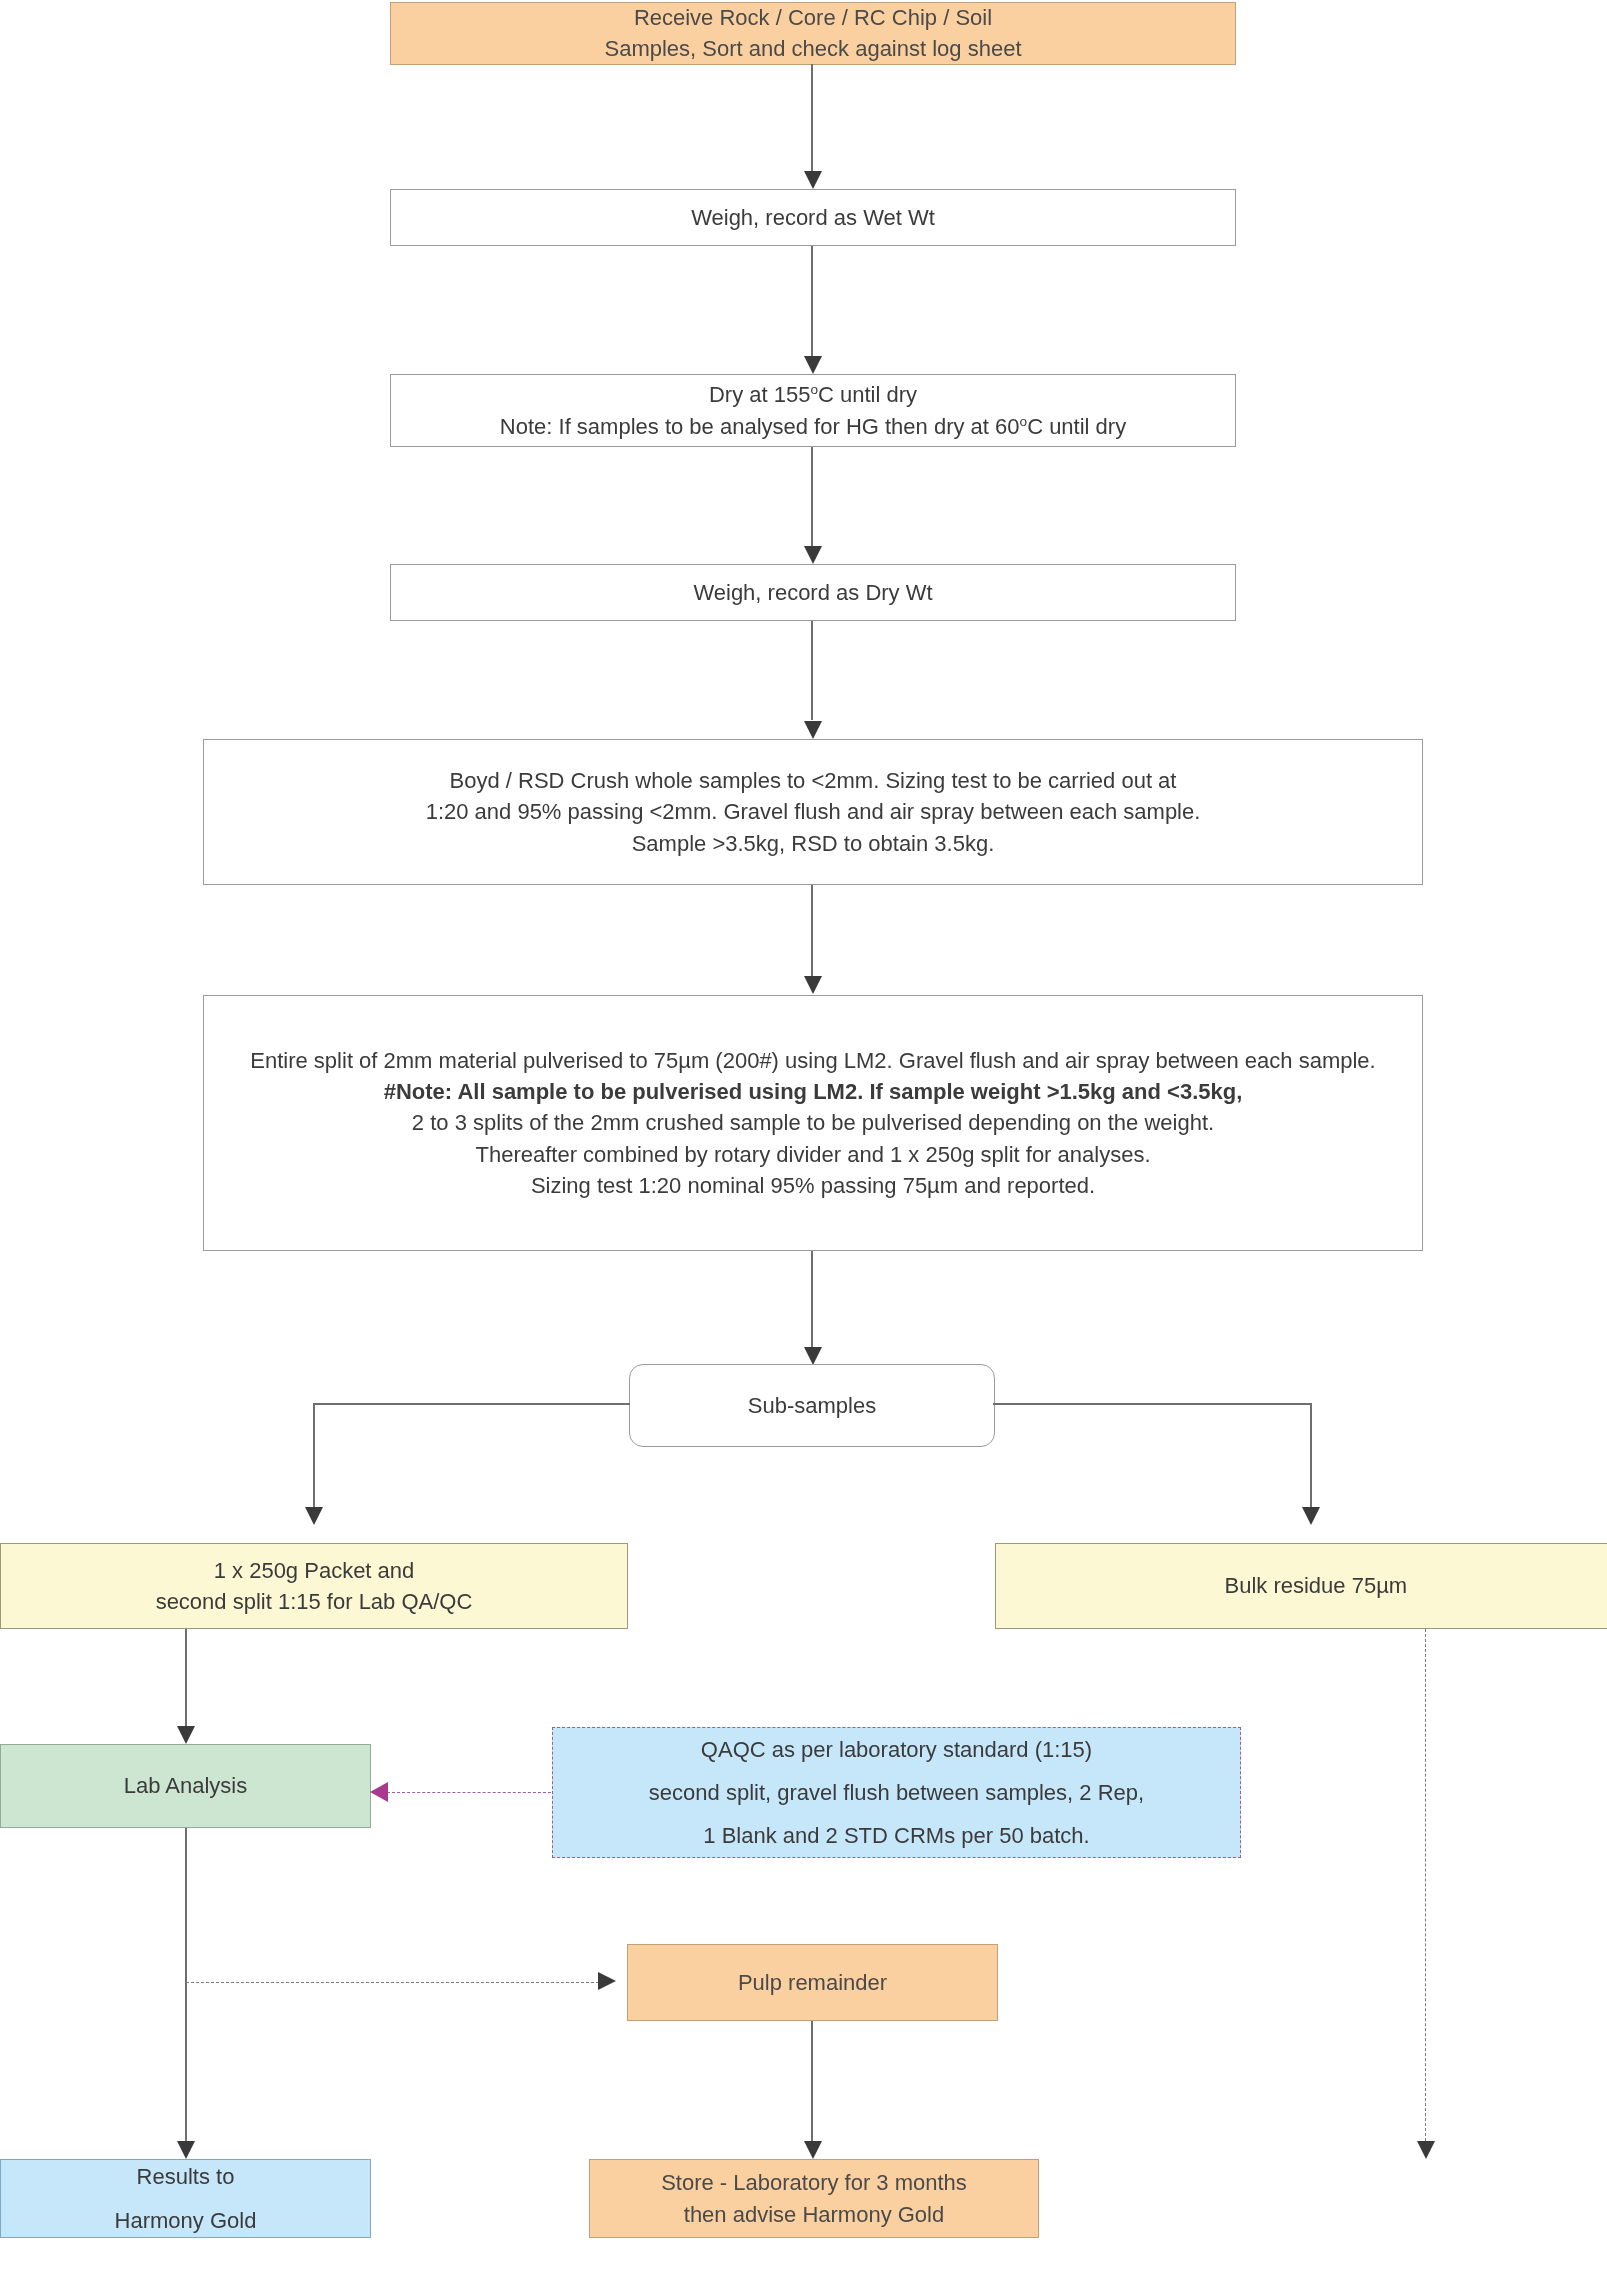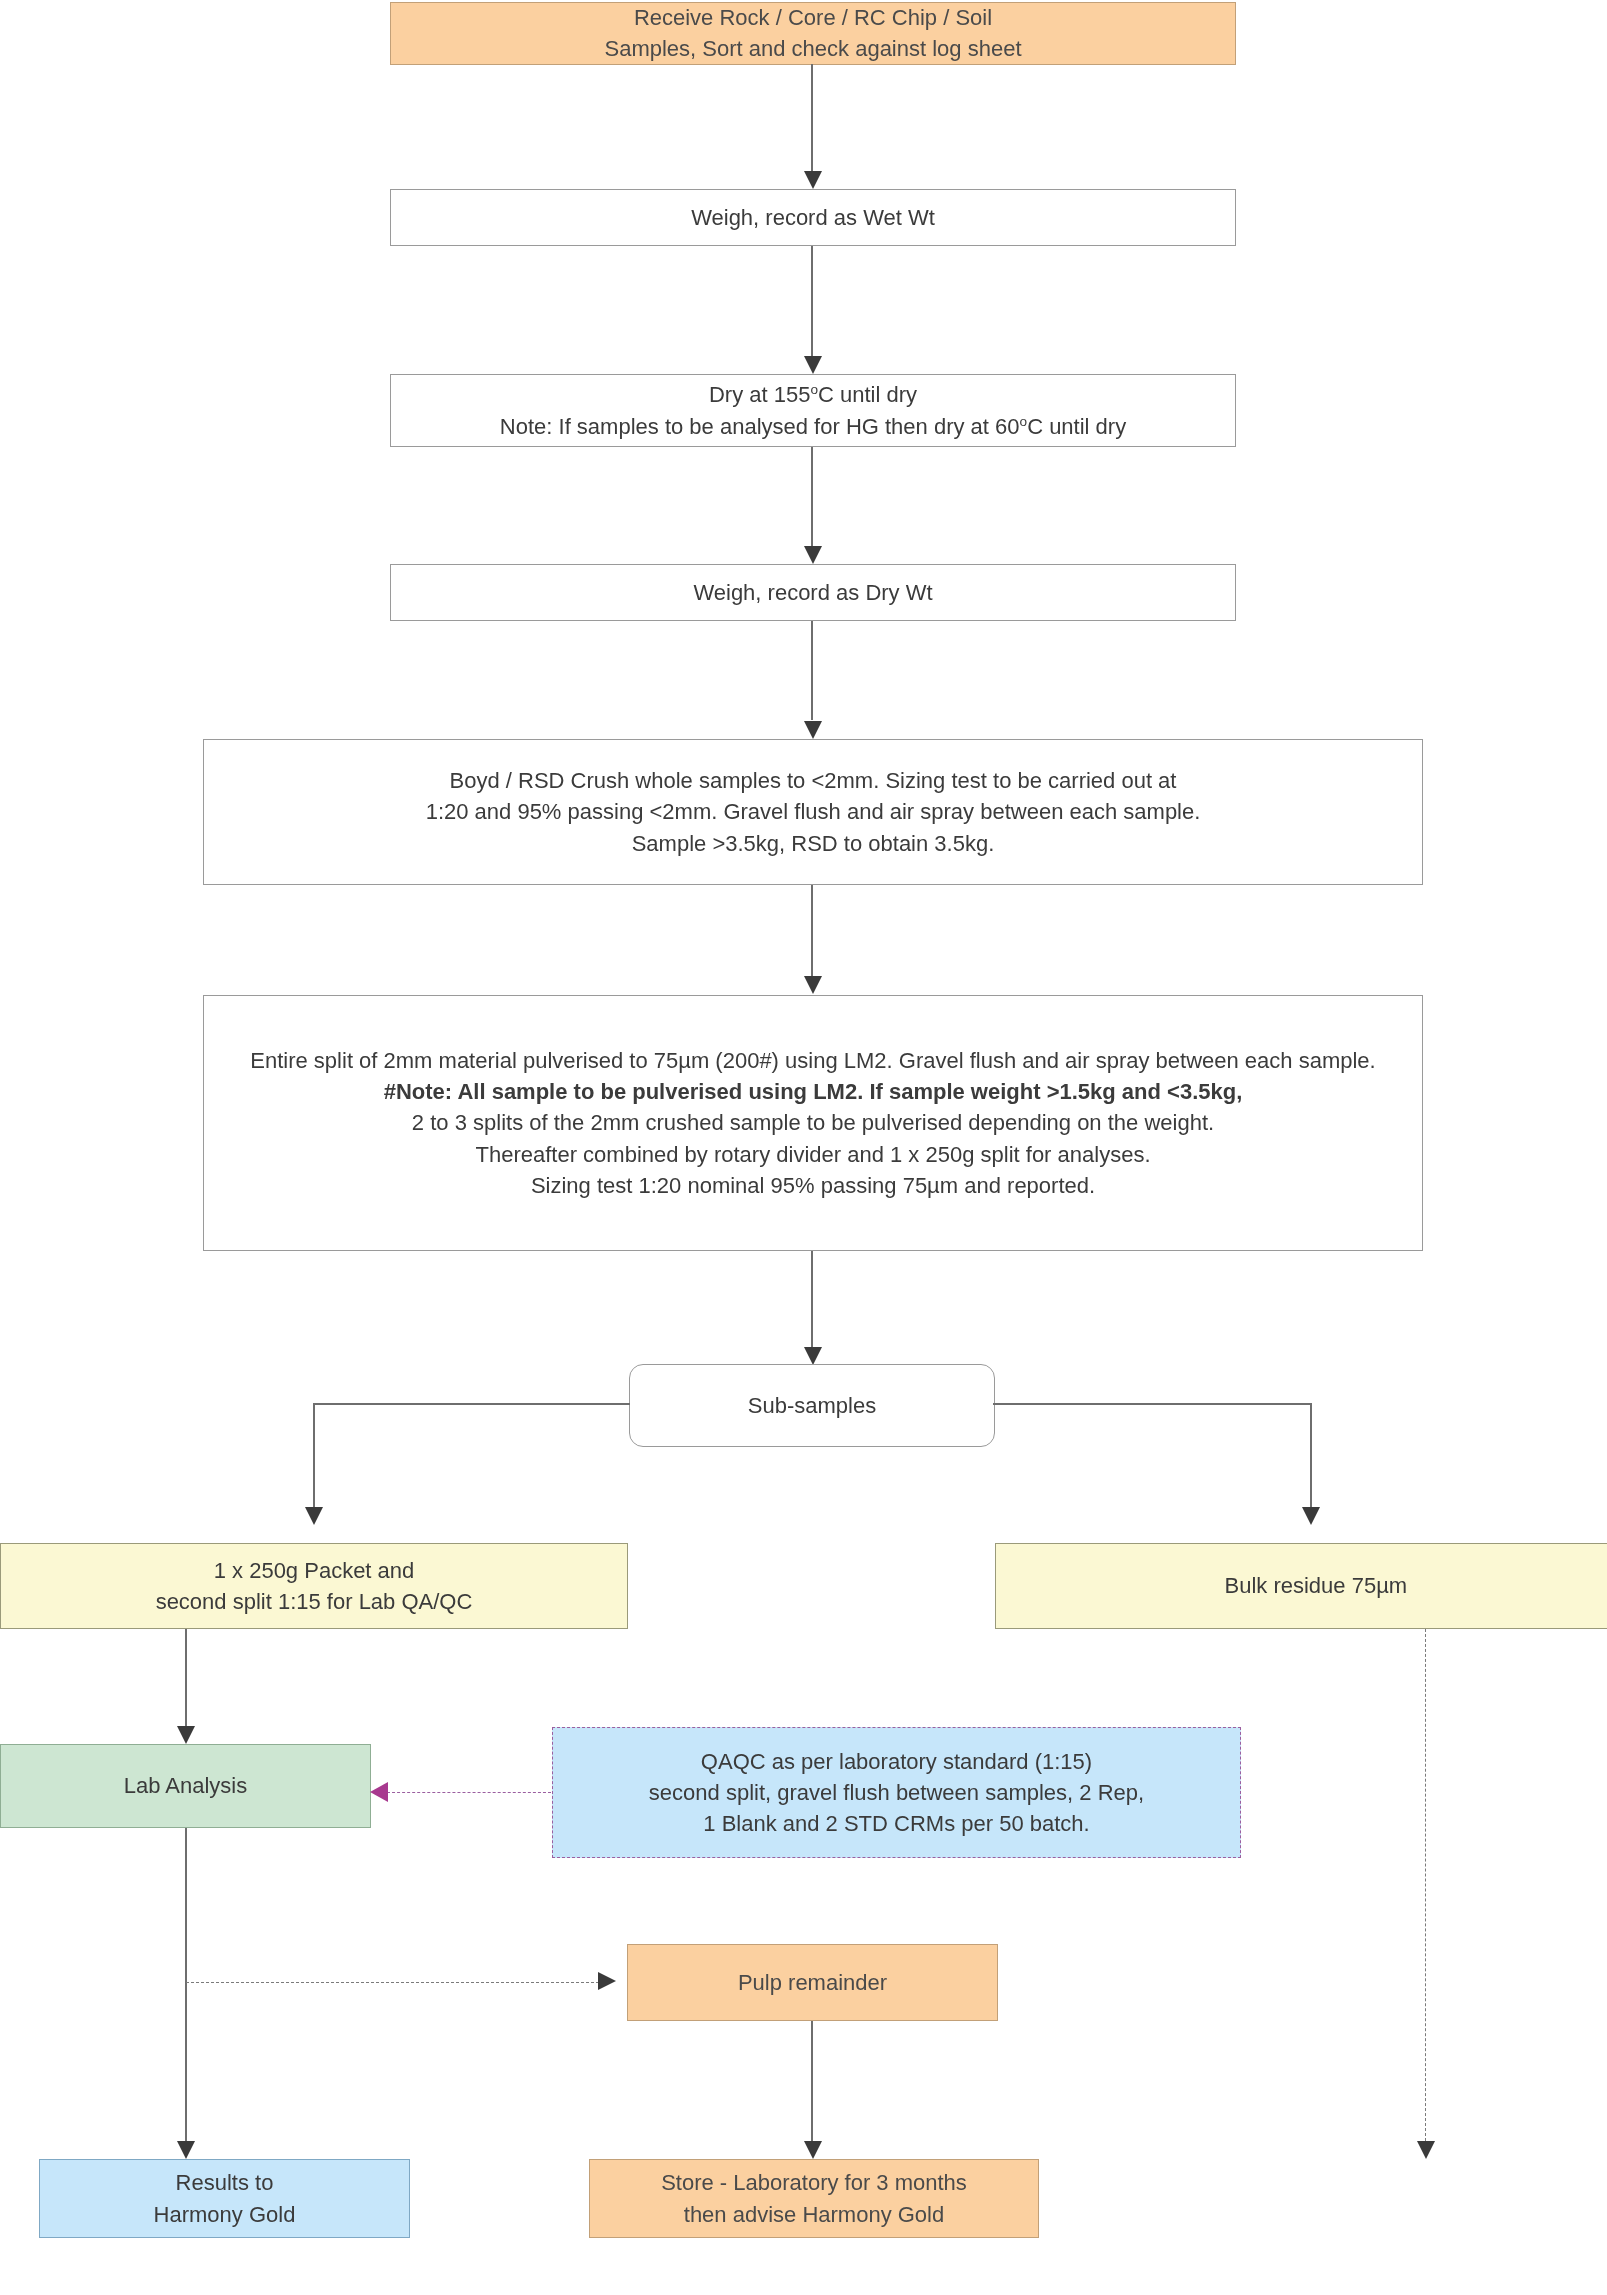--- a/index.html
+++ b/index.html
@@ -31,21 +31,21 @@
     line-height: 1.42;
     padding: 3.1px 7.3px;
     background: #ffffff;
   }
   .node .ln { display: block; white-space: nowrap; }
   .node.wrap .ln { white-space: normal; }
 
   .fill-orange { background: #fbd0a0; border-color: #c2a078; color: #4a4a4a; }
   .fill-yellow { background: #fbf8d3; border-color: #9a9a7a; color: #3b3b3b; }
   .fill-green  { background: #cde6d2; border-color: #8fae94; color: #3b3b3b; }
-  .fill-blue   { background: #c6e6fa; border-color: #7fa8c4; color: #3b3b3b; }
+  .fill-blue   { background: #c6e6fa; border-color: #7fa8c4; color: #3b3b3b; gap: 12px; }
   .fill-white  { background: #ffffff; border-color: #9a9a9a; }
 
   .dashed-box {
     border-style: dashed;
     border-width: 1.6px;
     border-color: #9b5fa0;
   }
 
   
   .vline {
@@ -196,21 +196,21 @@
   <div class="hline dash" style="left:186px; top:1982px; width:413px;"></div>
   <div class="arrow-right" style="left:598px; top:1972px;"></div>
 
   <div class="node fill-orange" style="left:627px; top:1944px; width:371px; height:77px;">
     <span class="ln">Pulp remainder</span>
   </div>
 
   <div class="vline" style="left:811px; top:2021px; height:120px;"></div>
   <div class="arrow-down" style="left:804px; top:2141px;"></div>
 
-  <div class="node fill-blue" style="left:0px; top:2159px; width:371px; height:79px;margin-left:39px;">
+  <div class="node fill-blue" style="left:0px; top:2159px; width:371px; height:79px;">
     <span class="ln">Results to</span>
     <span class="ln">Harmony Gold</span>
   </div>
 
   <div class="node fill-orange" style="left:589px; top:2159px; width:450px; height:79px;">
     <span class="ln">Store - Laboratory for 3 months</span>
     <span class="ln">then advise Harmony Gold</span>
   </div>
 
 

